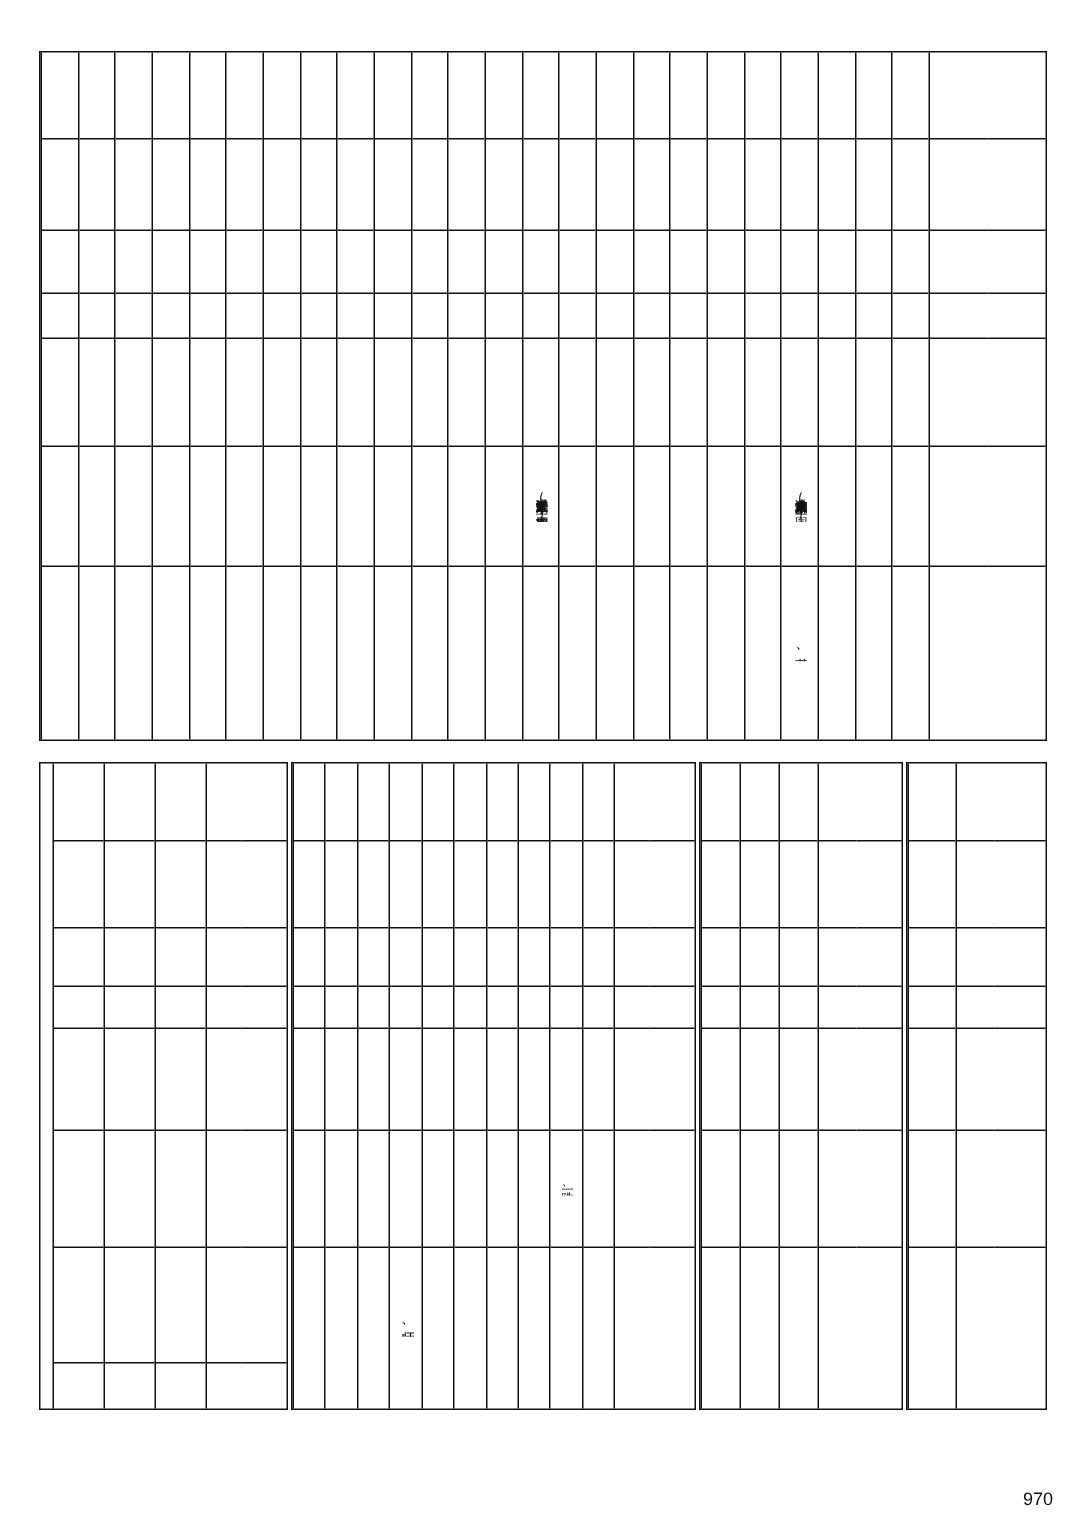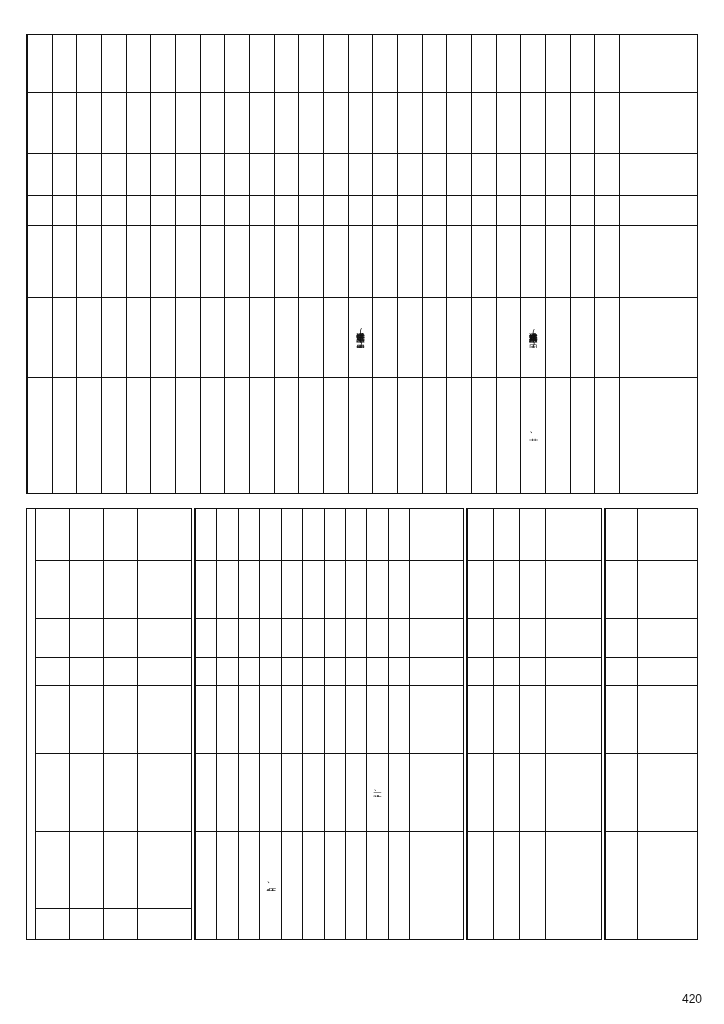--- a/index.html
+++ b/index.html
@@ -1133,14 +1133,14 @@
         <div class="cell" style="height: 78px;">
           <div class="vt xs">本校八期工</div>
         </div>
         <div class="cell" style="height: 78px;">
           <div class="vt sm">队附队长教官</div>
         </div>
         <div class="cell" style="height: 30px;"></div>
       </div>
     </div>
 
-  <div class="pagenum">420</div>
+  <div class="pagenum">970</div>
 </div>
 
 </body></html>

